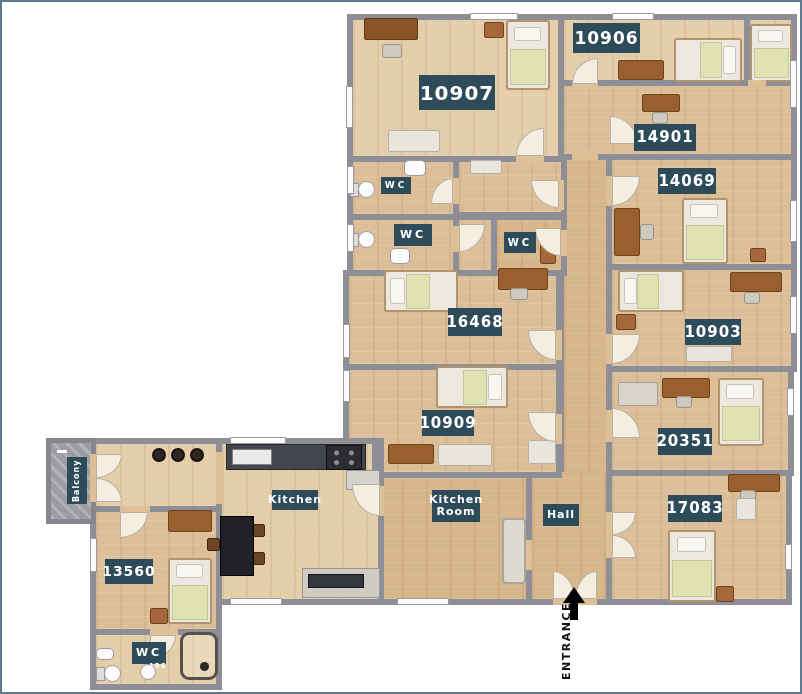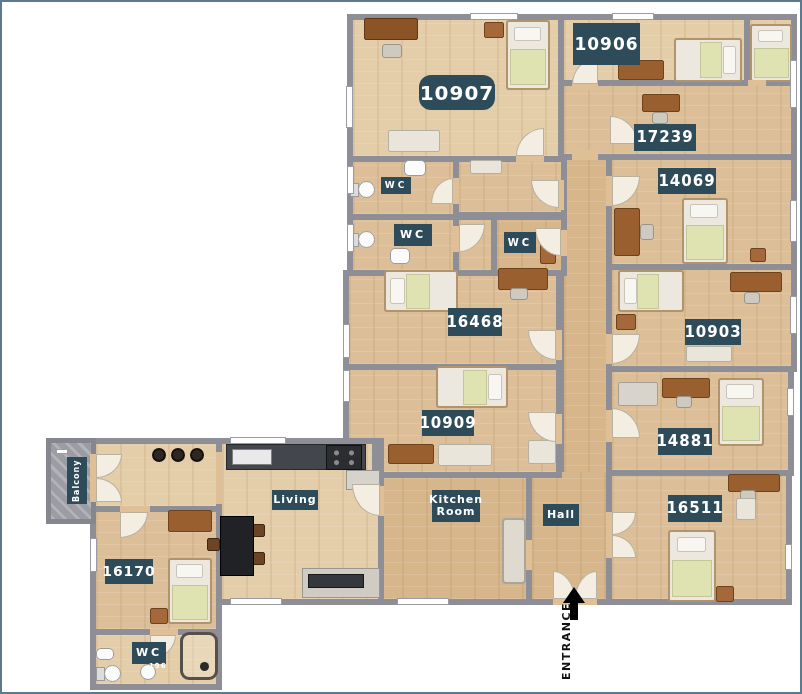--- a/index.html
+++ b/index.html
@@ -223,36 +223,36 @@
   <div class="fur table" style="left:218px;top:514px;width:34px;height:60px;"></div>
   <div class="fur counter2" style="left:300px;top:566px;width:78px;height:30px;"></div>
   <div class="fur cooktop" style="left:306px;top:572px;width:56px;height:14px;"></div>
 
   <div class="fur stool" style="left:150px;top:446px;width:14px;height:14px;"></div>
   <div class="fur stool" style="left:169px;top:446px;width:14px;height:14px;"></div>
   <div class="fur stool" style="left:188px;top:446px;width:14px;height:14px;"></div>
 
   <div class="fur sofa" style="left:500px;top:516px;width:24px;height:66px;"></div>
 
-  <div class="tag" style="left:417px;top:73px;width:76px;height:35px;font-size:20px;border-radius:12px;">10907</div>
-  <div class="tag" style="left:571px;top:21px;width:67px;height:42px;font-size:17px;">10906</div>
-  <div class="tag" style="left:632px;top:122px;width:62px;height:27px;font-size:15px;">17239</div>
+  <div class="tag" style="left:417px;top:73px;width:76px;height:35px;font-size:20px;">10907</div>
+  <div class="tag" style="left:571px;top:21px;width:67px;height:30px;font-size:17px;">10906</div>
+  <div class="tag" style="left:632px;top:122px;width:62px;height:27px;font-size:15px;">14901</div>
   <div class="tag" style="left:656px;top:166px;width:58px;height:26px;font-size:15px;">14069</div>
   <div class="tag" style="left:683px;top:317px;width:56px;height:26px;font-size:15px;">10903</div>
-  <div class="tag" style="left:656px;top:426px;width:54px;height:27px;font-size:15px;">14881</div>
-  <div class="tag" style="left:666px;top:493px;width:54px;height:27px;font-size:15px;">16511</div>
+  <div class="tag" style="left:656px;top:426px;width:54px;height:27px;font-size:15px;">20351</div>
+  <div class="tag" style="left:666px;top:493px;width:54px;height:27px;font-size:15px;">17083</div>
   <div class="tag" style="left:446px;top:306px;width:54px;height:28px;font-size:15px;">16468</div>
   <div class="tag" style="left:420px;top:408px;width:52px;height:26px;font-size:15px;">10909</div>
-  <div class="tag" style="left:103px;top:557px;width:48px;height:25px;font-size:14px;">16170</div>
+  <div class="tag" style="left:103px;top:557px;width:48px;height:25px;font-size:14px;">13560</div>
   <div class="tag" style="left:379px;top:175px;width:30px;height:17px;font-size:9px;letter-spacing:3px;">WC</div>
   <div class="tag" style="left:392px;top:222px;width:38px;height:22px;font-size:11px;letter-spacing:3px;">WC</div>
   <div class="tag" style="left:502px;top:230px;width:32px;height:21px;font-size:10px;letter-spacing:3px;">WC</div>
   <div class="tag" style="left:130px;top:640px;width:34px;height:22px;font-size:11px;letter-spacing:3px;">WC</div>
   <div class="mini" style="left:147px;top:660px;">196</div>
-  <div class="tag" style="left:270px;top:488px;width:46px;height:20px;font-size:11px;">Living</div>
+  <div class="tag" style="left:270px;top:488px;width:46px;height:20px;font-size:11px;">Kitchen</div>
   <div class="tag" style="left:430px;top:488px;width:48px;height:32px;font-size:11px;">Kitchen Room</div>
   <div class="tag" style="left:541px;top:502px;width:36px;height:22px;font-size:11px;">Hall</div>
   <div class="tag tag-v" style="left:65px;top:455px;width:20px;height:47px;font-size:8px;">Balcony</div>
 
   <div class="arrow-head" style="left:561px;top:585px;"></div>
   <div class="arrow-shaft" style="left:568px;top:600px;width:8px;height:18px;"></div>
   <div class="ent-text" style="left:558px;top:622px;height:56px;">ENTRANCE</div>
 
 </div>
 

